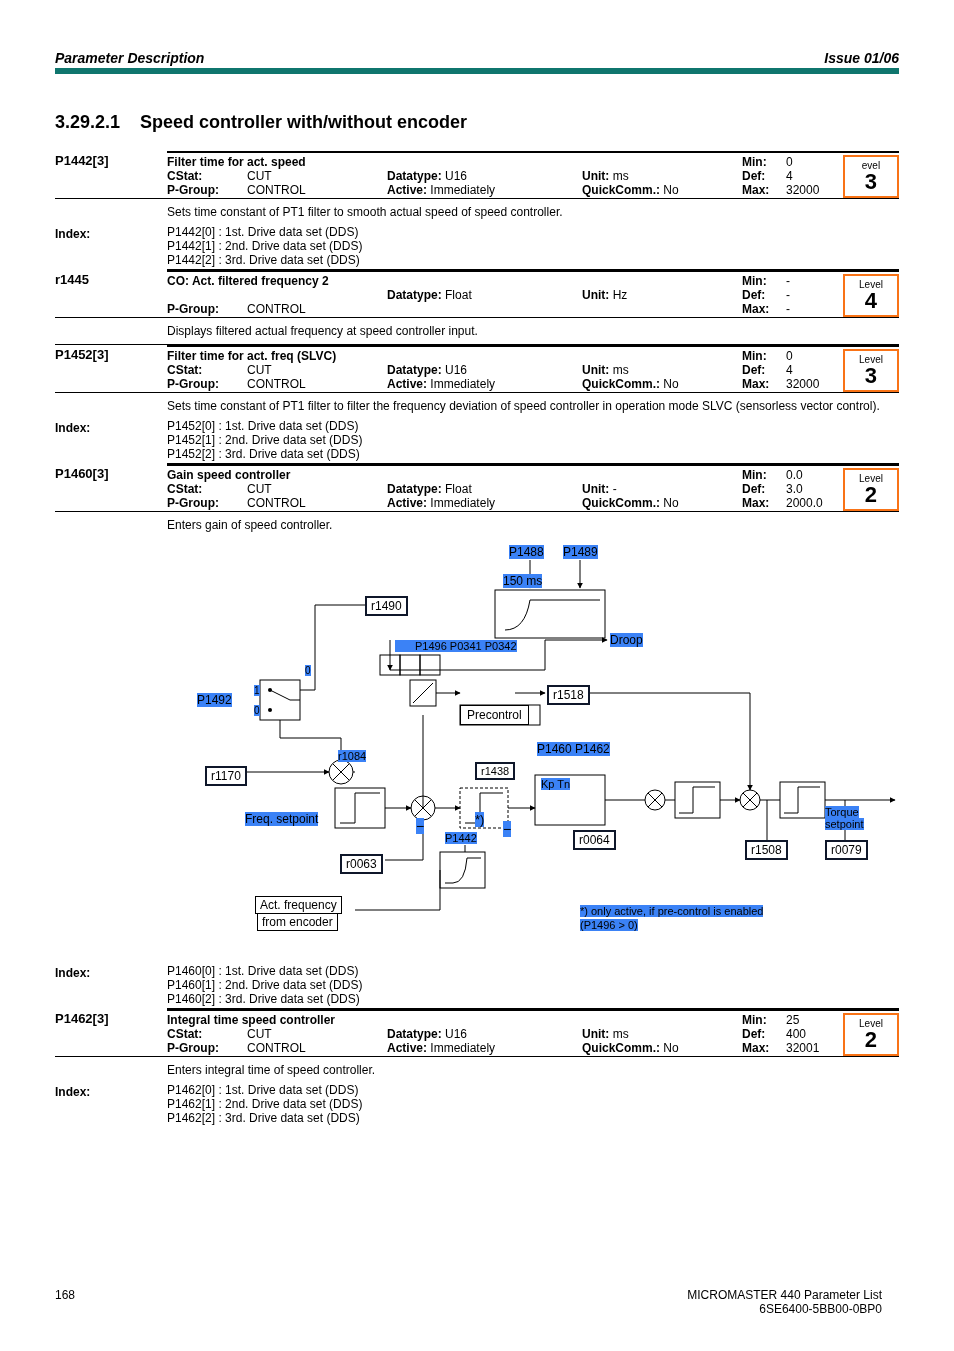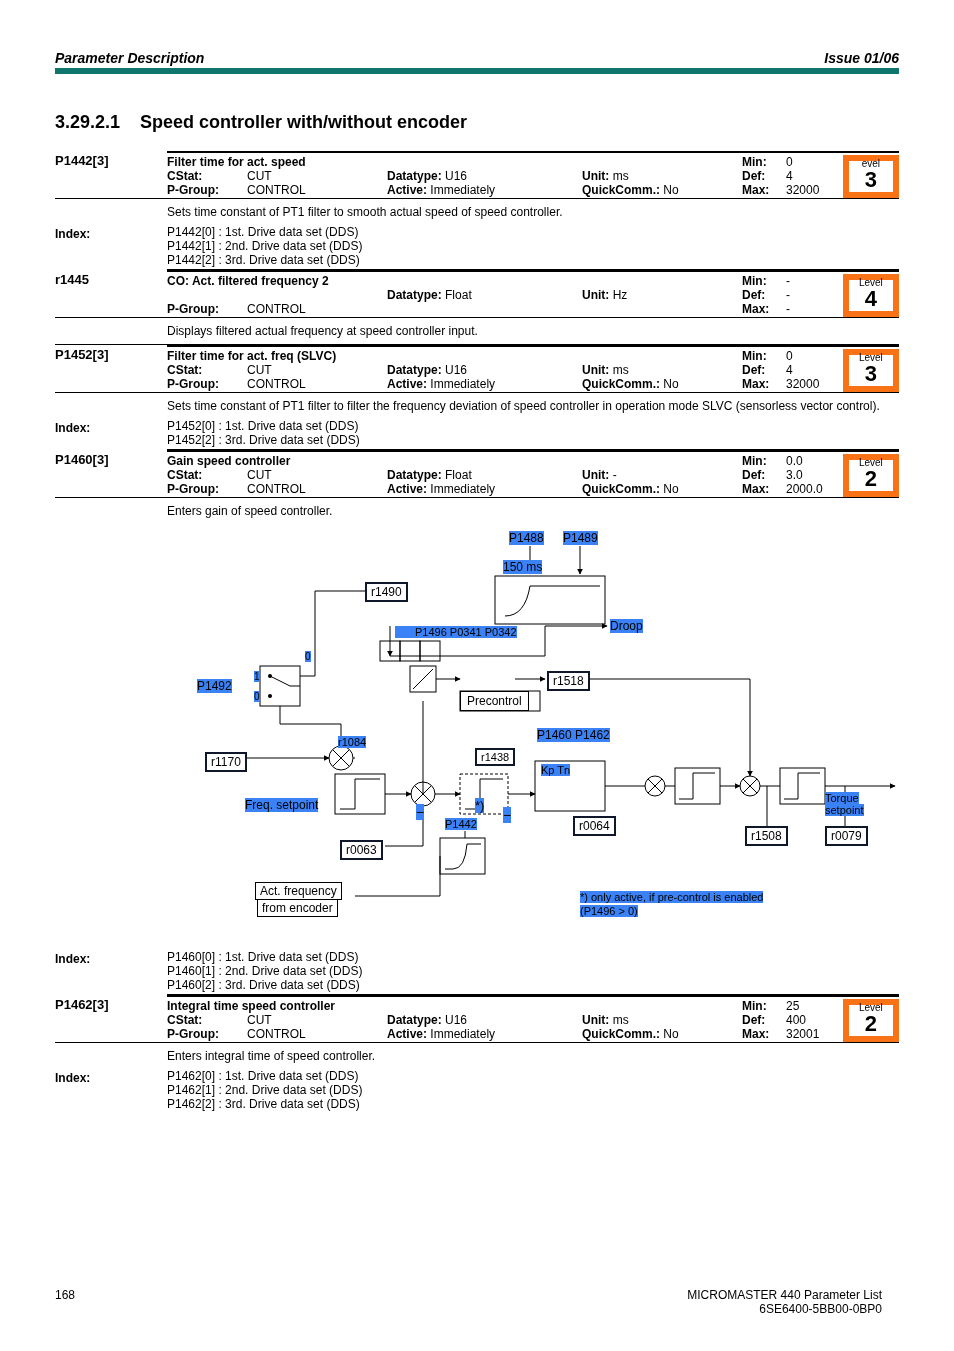--- a/index.html
+++ b/index.html
@@ -50,29 +50,29 @@
   .title-main { flex: 1; }
   .titlebold { font-weight: bold; font-size: 12px; }
   .meta-row { display: flex; gap: 0; font-size: 12px; }
   .mc1 { width: 80px; }
   .mc2 { width: 140px; }
   .mc3 { width: 195px; }
   .mc4 { width: 160px; }
   .mmv { width: 105px; }
   .mmv .lab { font-weight: bold; display:inline-block; width:44px; }
   .level-box {
-    border: 6px solid #f97316;
+    border: 2px solid #f97316;
     width: 58px;
     height: 43px;
     font-size: 11px;
     text-align: center;
     display:flex;
     flex-direction:column;
     align-items:center;
-    justify-content:flex-end;
+    justify-content:center;
     padding: 1px 2px;
     box-sizing:border-box;
   }
   .level-box .lvlnum { font-size: 22px; font-weight: bold; line-height: 22px;}
   .level-box .lvltxt { font-size: 10px; line-height: 10px;}
   .desc-row {
     padding-top: 6px;
     padding-bottom: 6px;
   }
   .idx-title {
@@ -223,20 +223,21 @@
       <div class="level-box">
         <span class="lvltxt">Level</span>
         <span class="lvlnum">3</span>
       </div>
     </div>
   </div>
   <div class="row-outer pad-left divider desc-row">Sets time constant of PT1 filter to filter the frequency deviation of speed controller in operation mode SLVC (sensorless vector control).</div>
   <div class="idx-title">Index:</div>
   <div class="idx-body row-bot">
     <div>P1452[0]  :  1st. Drive data set (DDS)</div>
+    <div>P1452[1]  :  2nd. Drive data set (DDS)</div>
     <div>P1452[2]  :  3rd. Drive data set (DDS)</div>
   </div>
 </div>
 
 <div class="entry-row">
   <div class="label-col">P1460[3]</div>
   <div class="row-top row-outer">
     <div class="title-block">
       <div class="title-main">
         <div class="titlebold">Gain speed controller</div>

